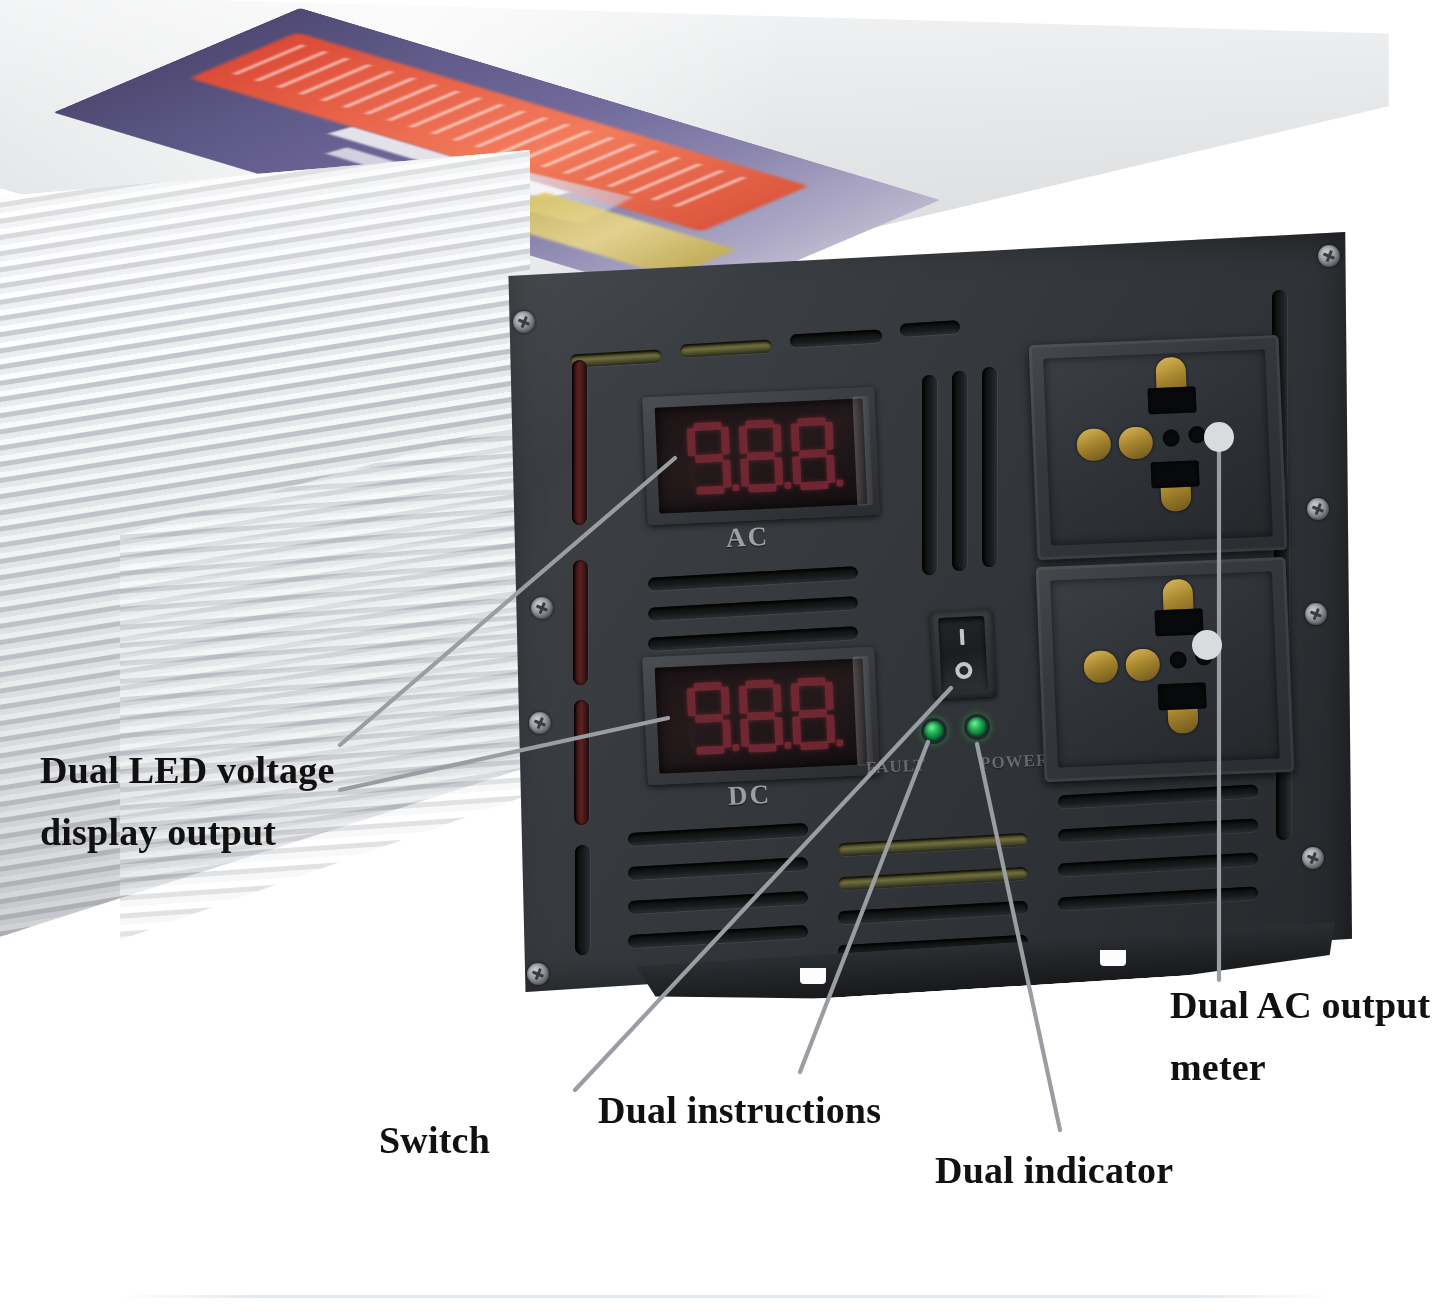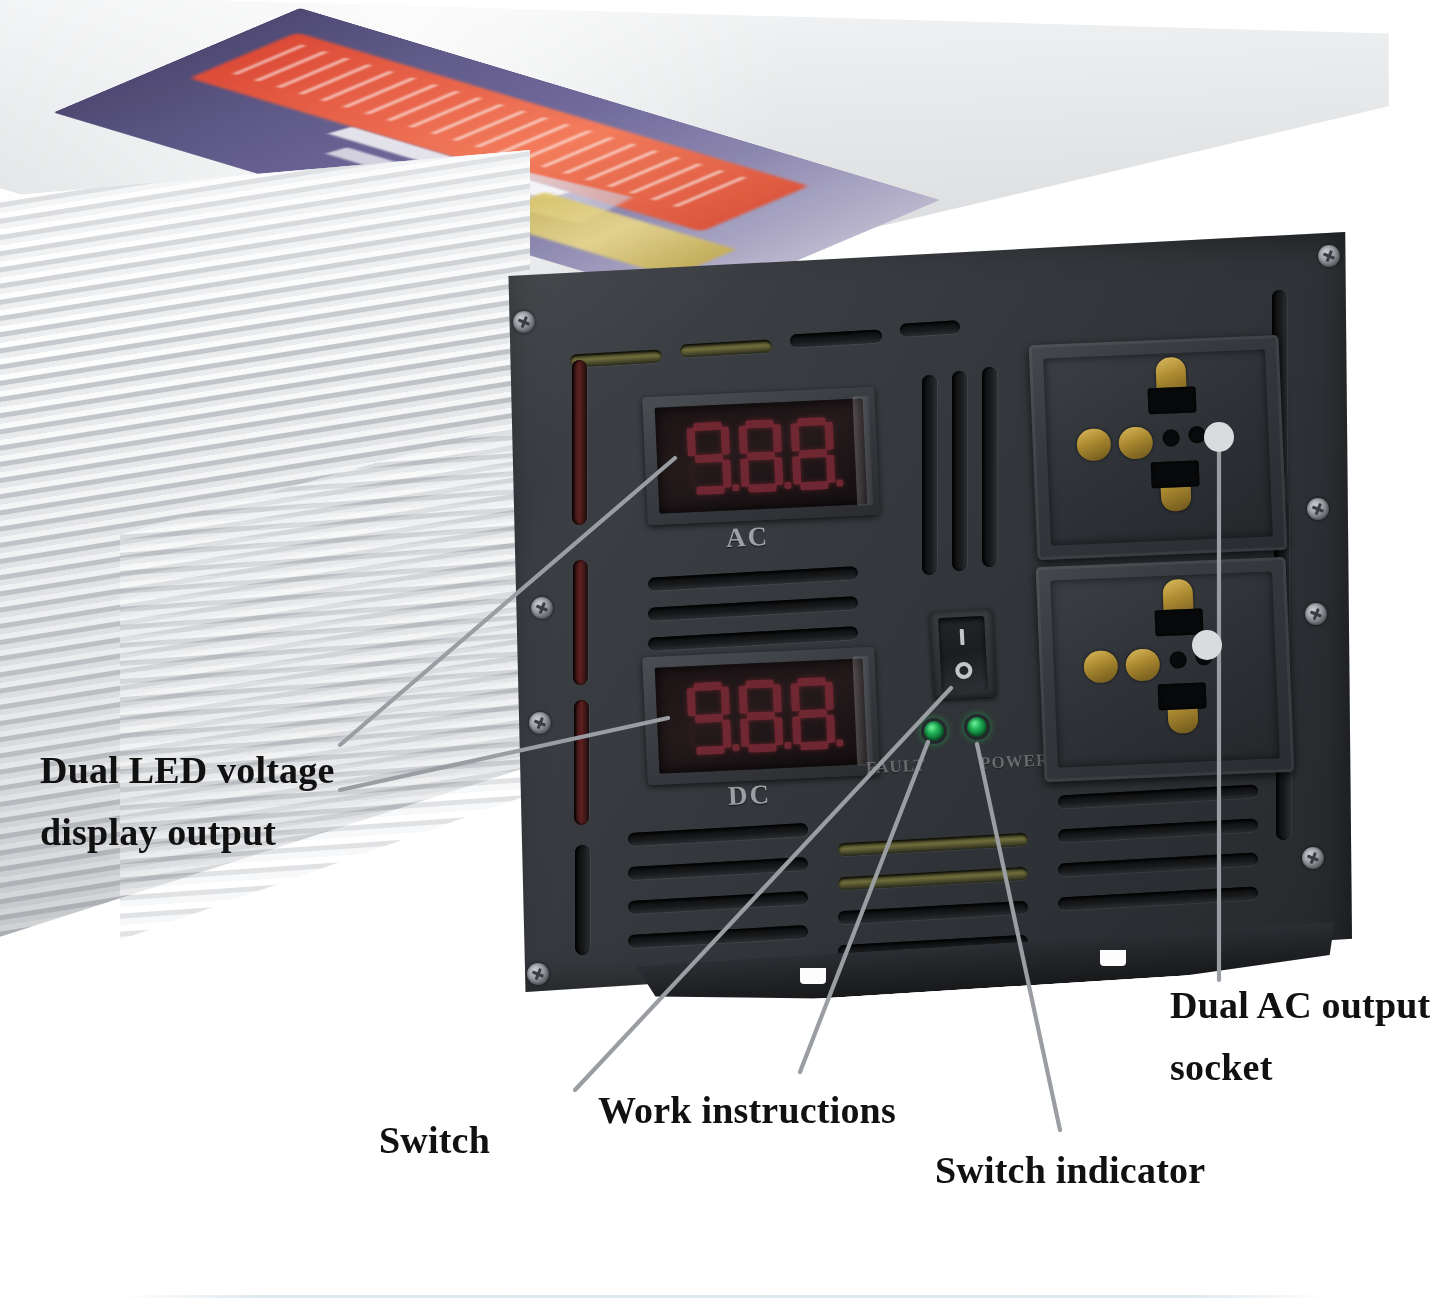--- a/index.html
+++ b/index.html
@@ -611,22 +611,22 @@
       <path class="leader" d="M 977 744 L 1060 1130"></path>
 
       <path class="leader" d="M 1219 437 L 1219 980"></path>
       <circle class="leader-dot" cx="1219" cy="437" r="15"></circle>
       <circle class="leader-dot" cx="1207" cy="645" r="15"></circle>
     </svg>
 
     <div class="callout-label" style="left:40px;   top:740px;">Dual LED voltage
 display output</div>
     <div class="callout-label" style="left:379px;  top:1110px;">Switch</div>
-    <div class="callout-label" style="left:598px;  top:1080px;">Work instructions</div>
-    <div class="callout-label" style="left:935px;  top:1140px;">Switch indicator</div>
+    <div class="callout-label" style="left:598px;  top:1080px;">Dual instructions</div>
+    <div class="callout-label" style="left:935px;  top:1140px;">Dual indicator</div>
     <div class="callout-label" style="left:1170px; top:975px;">Dual AC output
-socket</div>
+meter</div>
 
   </div>
 
   <div class="bottom-rule"></div>
 
 </div>
 
 </body></html>

